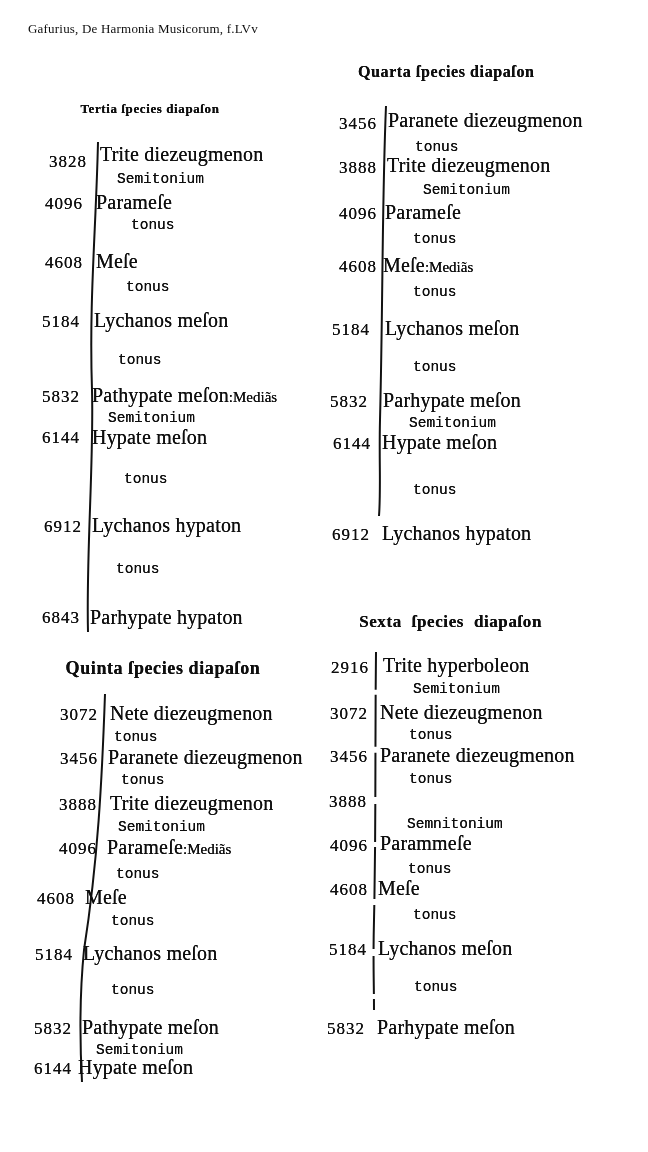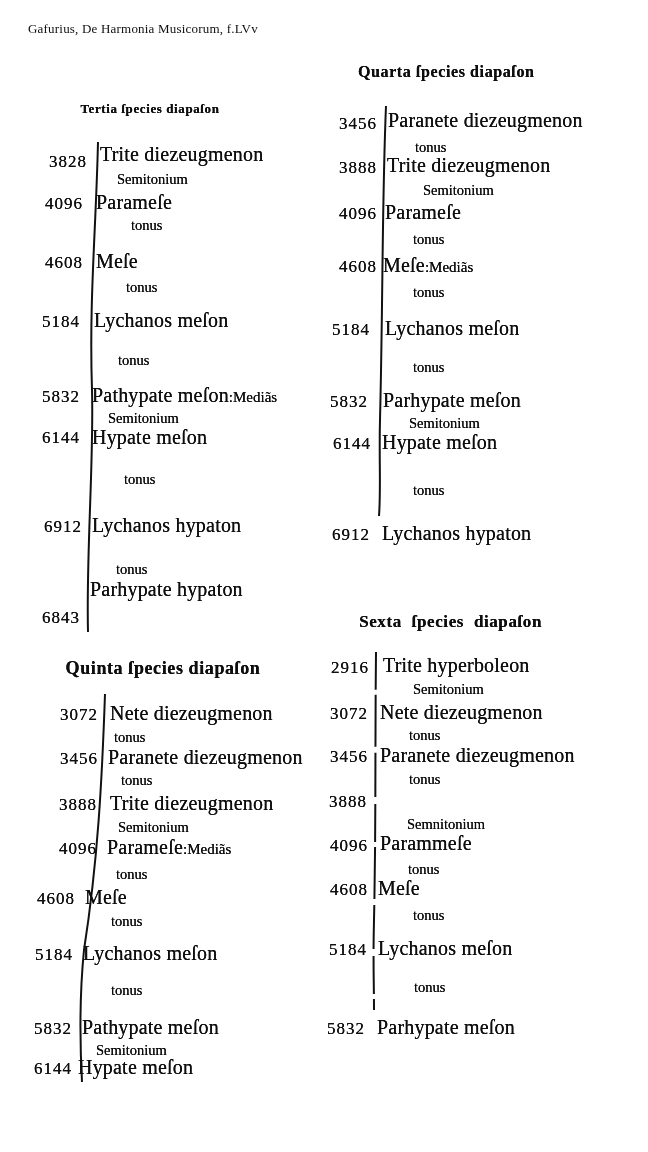--- a/index.html
+++ b/index.html
@@ -20,20 +20,21 @@
     letter-spacing:1px;text-shadow:0 0 0.4px currentColor;white-space:nowrap;
   }
   .name{
     position:absolute;font-size:20px;white-space:nowrap;letter-spacing:0.2px;
     text-shadow:0 0 0.5px currentColor;
   }
   .name .sfx{font-size:15px;letter-spacing:0;margin-top:12px;}
   .interval{
     position:absolute;font-size:14.5px;white-space:nowrap;
     text-shadow:0 0 0.3px currentColor;
+    font-family:Liberation Mono, monospace;
   }
   svg.lines{position:absolute;left:0;top:0;}
   .h-tertia{left:62px;top:101px;width:176px;font-size:13px;}
   .h-quarta{left:358px;top:63px;width:172px;font-size:16px;}
   .h-quinta{left:58px;top:658px;width:210px;font-size:18px;}
   .h-sexta{left:352px;top:612px;width:190px;font-size:17px;word-spacing:5px;text-align:right;}
 </style>
 </head>
 <body>
 
@@ -72,21 +73,21 @@
 
   <div class="num" style="left:22px;top:428px">6144</div>
   <div class="name" style="left:92px;top:426px"><span>Hypate meſon</span><span class="sfx"></span></div>
   <div class="interval" style="left:124px;top:471px">tonus</div>
 
   <div class="num" style="left:24px;top:517px">6912</div>
   <div class="name" style="left:92px;top:514px"><span>Lychanos hypaton</span><span class="sfx"></span></div>
   <div class="interval" style="left:116px;top:561px">tonus</div>
 
   <div class="num" style="left:22px;top:608px">6843</div>
-  <div class="name" style="left:90px;top:578px"><span>Parhypate hypaton</span><span class="sfx"></span></div>
+  <div class="name" style="left:90px;top:606px"><span>Parhypate hypaton</span><span class="sfx"></span></div>
 
   <div class="heading h-quarta">Quarta ſpecies diapaſon</div>
 
   <div class="num" style="left:319px;top:114px">3456</div>
   <div class="name" style="left:388px;top:109px"><span>Paranete diezeugmenon</span><span class="sfx"></span></div>
   <div class="interval" style="left:415px;top:139px">tonus</div>
 
   <div class="num" style="left:319px;top:158px">3888</div>
   <div class="name" style="left:387px;top:154px"><span>Trite diezeugmenon</span><span class="sfx"></span></div>
   <div class="interval" style="left:423px;top:182px">Semitonium</div>

